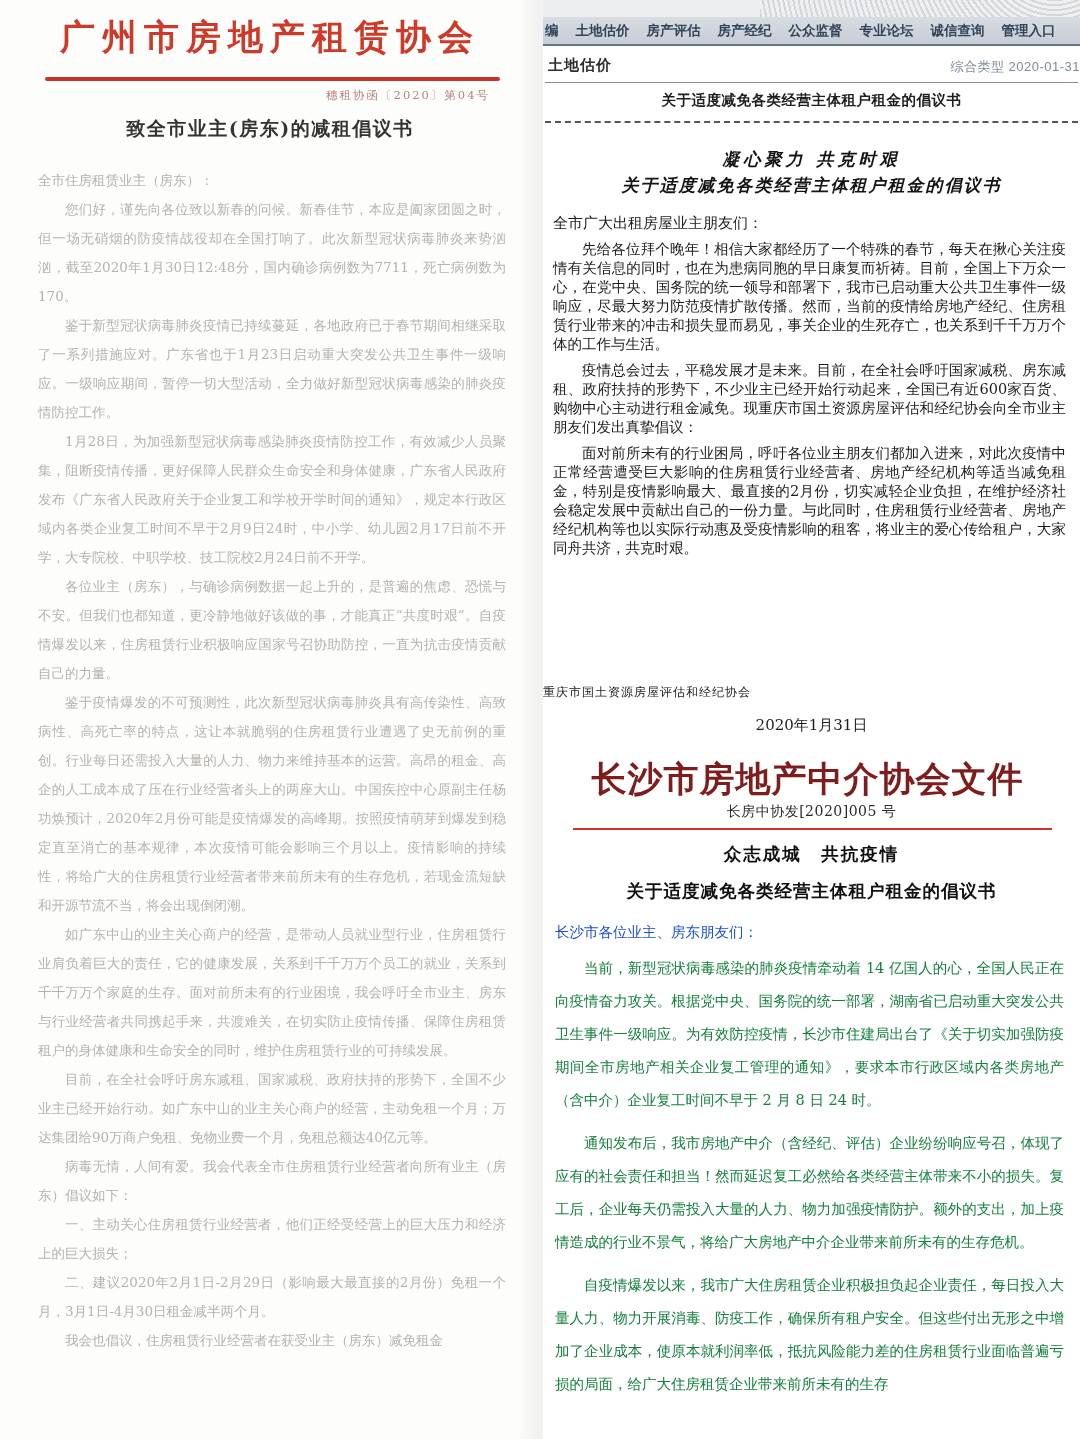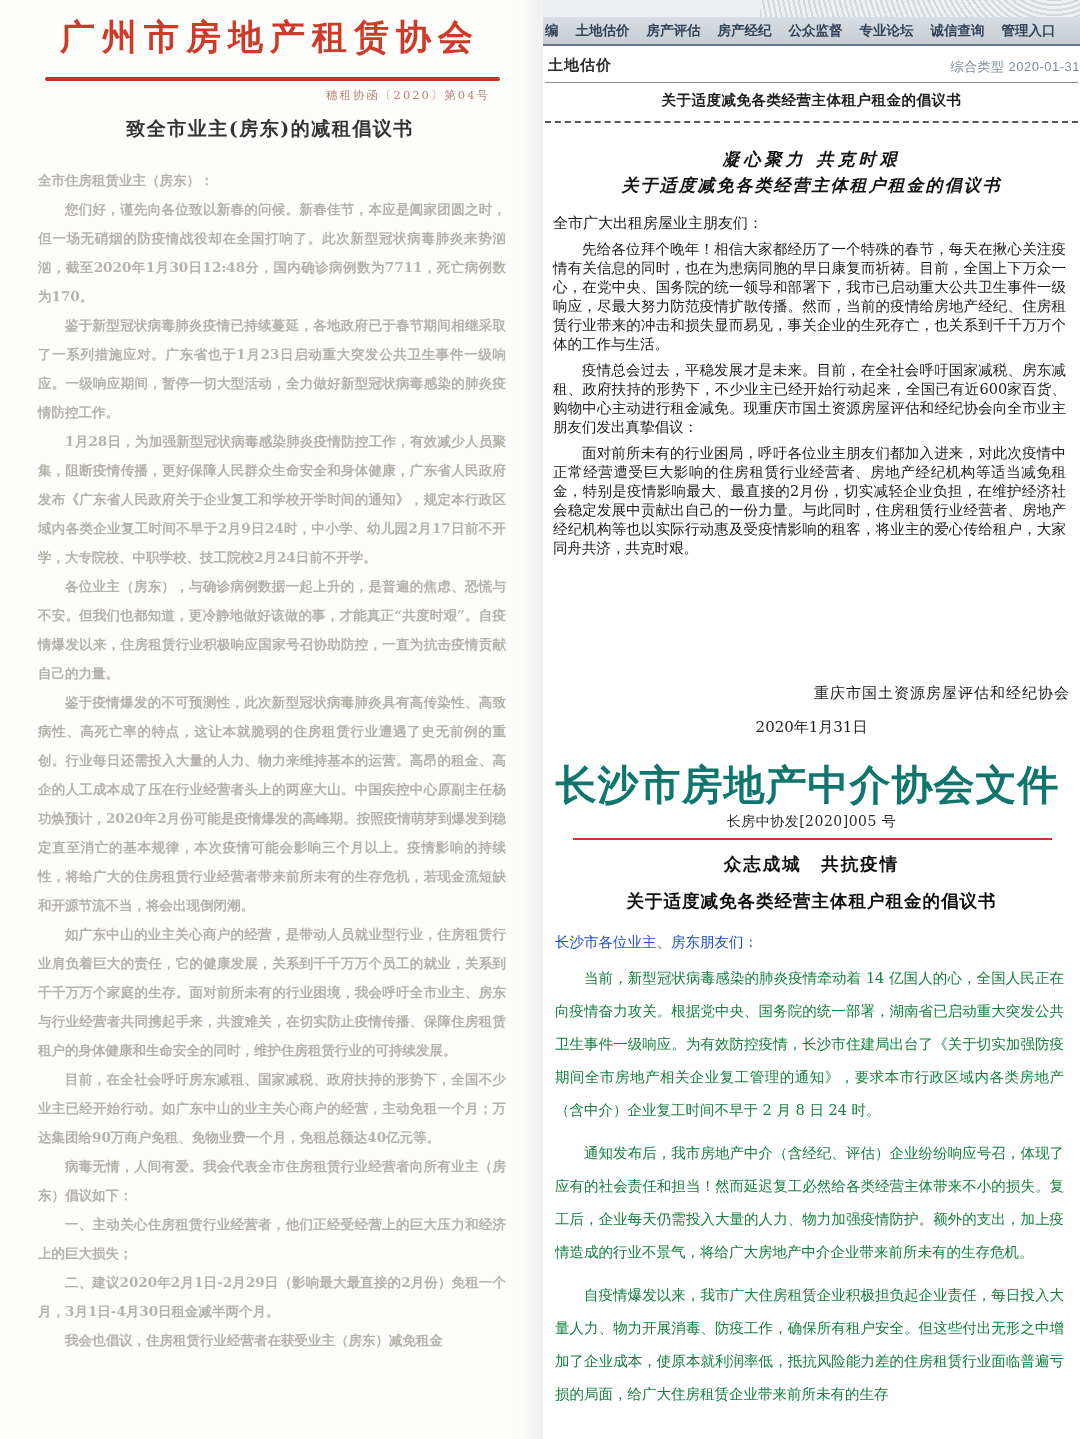--- a/index.html
+++ b/index.html
@@ -12,21 +12,21 @@
               background:linear-gradient(to right,rgba(0,0,0,0),rgba(0,0,0,0.05));pointer-events:none;}
   .gz-org{margin:14px 10px 0 10px;text-align:center;font-size:35px;font-weight:700;
           color:#cf3a28;letter-spacing:7px;filter:blur(0.3px);}
   .gz-rule{margin:16px 40px 0 45px;height:4px;background:#c53527;border-radius:2px;filter:blur(0.4px);}
   .gz-docnum{margin:7px 50px 0 0;text-align:right;font-size:11.5px;color:#bb8279;
              letter-spacing:2px;filter:blur(0.45px);}
   .gz-title{margin:13px 0 0 0;text-align:center;font-size:19px;font-weight:700;color:#343434;
             letter-spacing:1.5px;filter:blur(0.25px);}
   .gz-body{margin:24px 34px 0 38px;font-size:13.5px;line-height:29px;color:#b6b3ac;
            text-align:justify;filter:blur(0.35px);}
-  .gz-body p{margin:0;text-indent:2em;font-weight:bold;}
+  .gz-body p{margin:0;text-indent:2em;}
   .gz-body p.salut{text-indent:0;}
 
   
   .right-pane{position:absolute;left:543px;top:0;width:537px;height:1439px;background:#ffffff;overflow:hidden;}
   .deco{position:absolute;left:0;top:0;width:537px;height:17px;background:#eceef0;}
   .deco-arcs{position:absolute;right:0;top:0;width:320px;height:17px;
              background:repeating-radial-gradient(circle at 92% -300%,#ccd2d7 0 2px,#eef0f2 2px 5px);opacity:.8;}
   .nav{position:absolute;left:0;top:17px;width:537px;height:27px;
        background:linear-gradient(#d8dde2,#c6cdd4);border-bottom:2px solid #66market7687;
        border-bottom:2px solid #66768a;display:flex;align-items:center;gap:17px;padding-left:2px;
@@ -41,24 +41,24 @@
   .post-title{margin-top:8px;text-align:center;font-size:14.5px;font-weight:700;color:#1f1f1f;letter-spacing:.5px;}
   .dashed{margin:11px 2px 0 2px;border-top:2px dashed #565656;height:0;}
 
   .cq-h1{margin-top:25px;text-align:center;font-size:17px;font-weight:700;font-style:italic;
          color:#141414;letter-spacing:4px;}
   .cq-h2{margin-top:3px;text-align:center;font-size:17px;font-weight:700;font-style:italic;
          color:#141414;letter-spacing:2px;}
   .cq-salut{margin:17px 14px 0 10px;font-size:15px;color:#1c1c1c;}
   .cq-p{margin:7px 14px 0 10px;font-size:14.5px;line-height:19px;color:#1c1c1c;
         text-align:justify;text-indent:2em;}
-  .cq-sign{margin:126px 10px 0 0;text-align:right;font-size:15px;color:#1d1d1d;letter-spacing:1px;}
+  .cq-sign{margin:126px 10px 0 0;text-align:left;font-size:12px;color:#1d1d1d;letter-spacing:1px;}
   .cq-date{margin-top:15px;text-align:center;font-size:15px;color:#1d1d1d;}
 
-  .cs-org{margin:21px 8px 0 0;text-align:center;font-size:41px;font-weight:600;color:#0f766e;
+  .cs-org{margin:21px 8px 0 0;text-align:center;font-size:35px;font-weight:600;color:#7f1d1d;
           letter-spacing:1px;white-space:nowrap;}
   .cs-docnum{margin-top:0;text-align:center;font-size:14px;color:#2a2a2a;letter-spacing:.5px;}
   .cs-rule{margin:7px 28px 0 30px;height:2px;background:#cc3429;}
   .cs-h1{margin-top:12px;text-align:center;font-size:17.5px;font-weight:700;color:#111;
          letter-spacing:2px;font-family:"Liberation Sans","DejaVu Sans",sans-serif;}
   .cs-h2{margin-top:13px;text-align:center;font-size:17.5px;font-weight:700;color:#111;
          letter-spacing:1px;font-family:"Liberation Sans","DejaVu Sans",sans-serif;}
   .cs-salut{margin:20px 16px 0 12px;font-size:14.5px;color:#1d4ed8;}
   .cs-p{margin:10px 16px 0 12px;font-size:14.5px;line-height:33px;color:#15803d;
         text-align:justify;text-indent:2em;}

